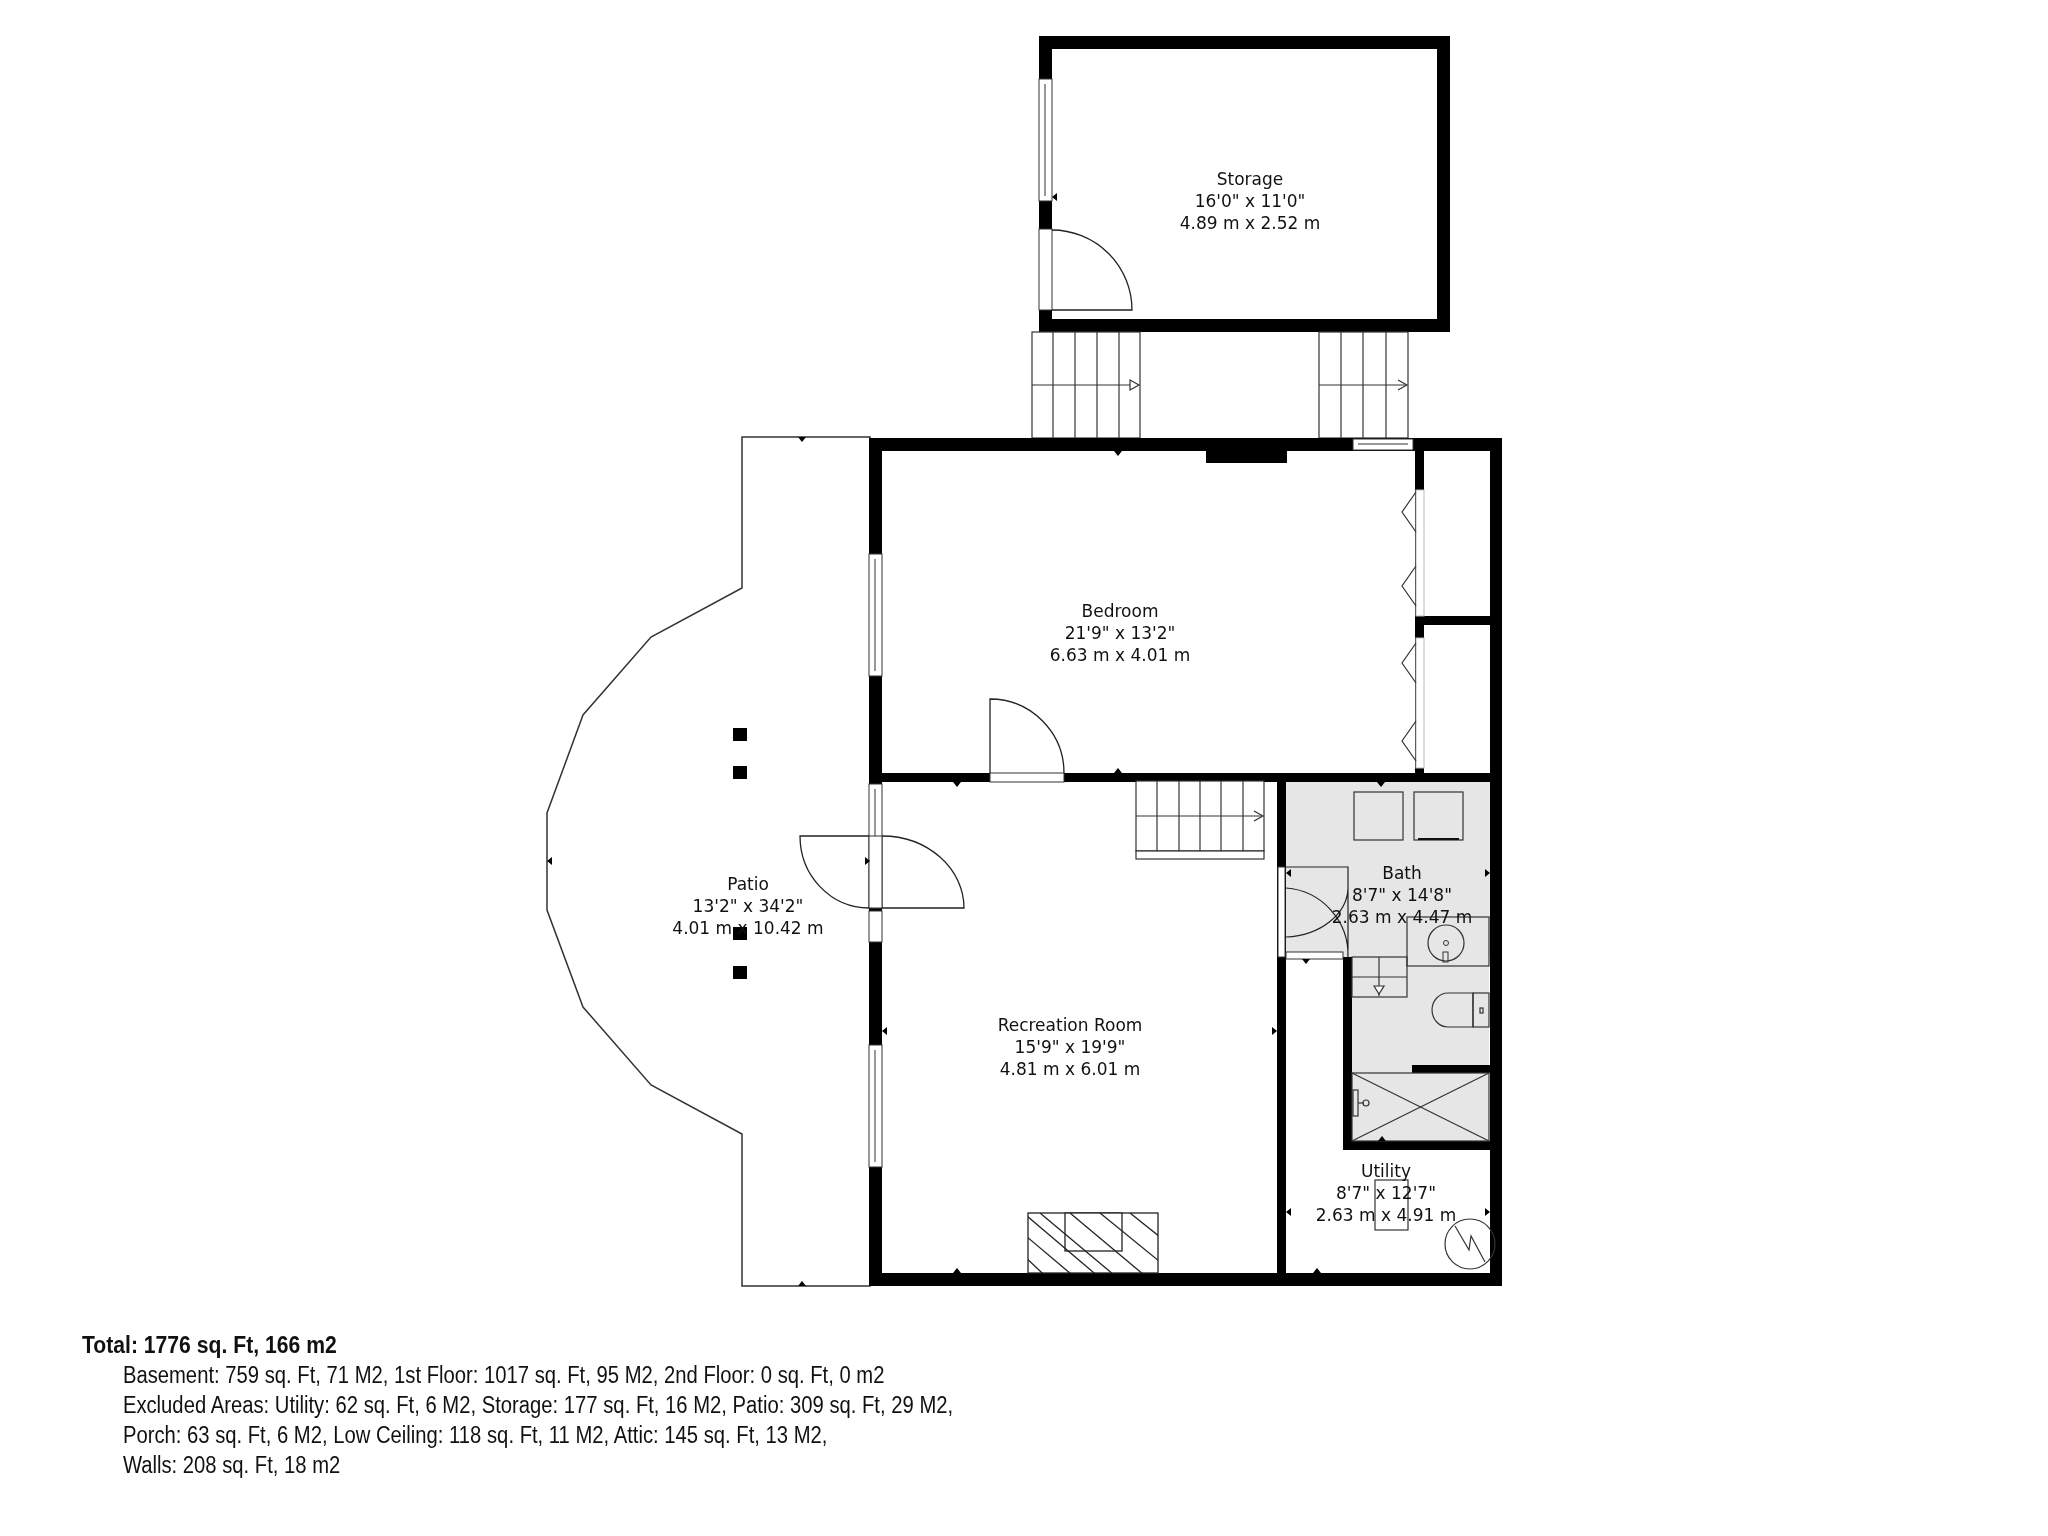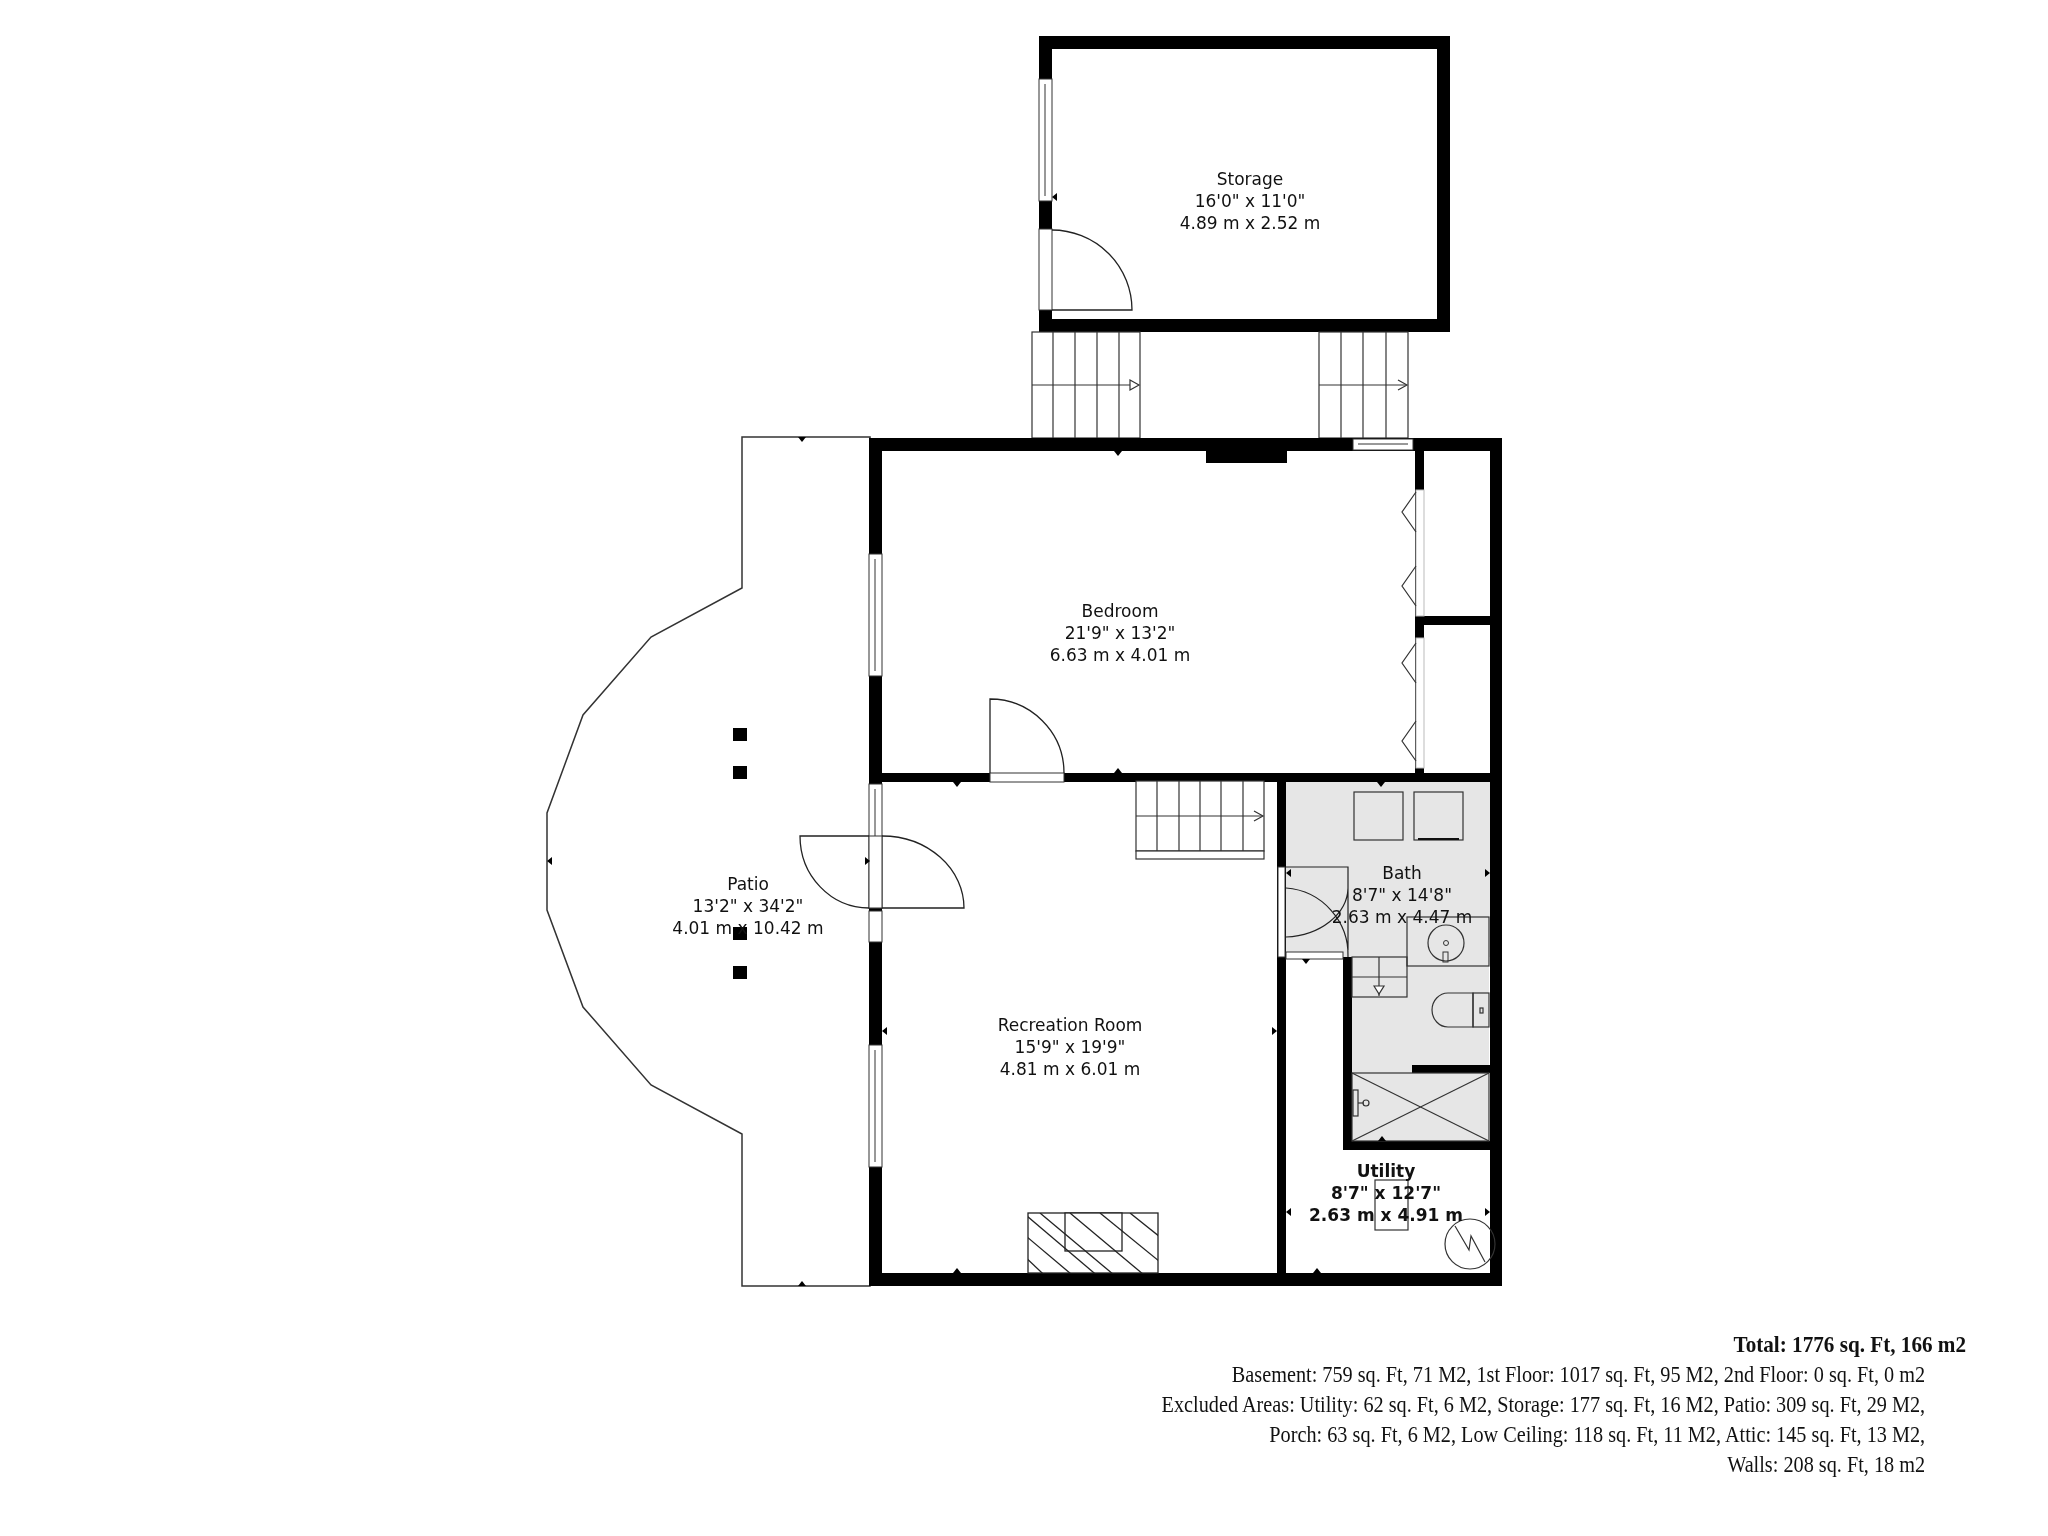--- a/index.html
+++ b/index.html
@@ -1,20 +1,20 @@
 <!DOCTYPE html>
 <html><head>
 <meta charset="utf-8">
 <style>
   html,body{margin:0;padding:0;background:#ffffff;}
   body{width:2048px;height:1536px;position:relative;overflow:hidden;font-family:"DejaVu Sans","Liberation Sans",sans-serif;color:#111;}
   #plan{position:absolute;left:0;top:0;width:2048px;height:1536px;}
   .room-label{position:absolute;text-align:center;font-size:17px;line-height:22px;color:#111;white-space:nowrap;transform:translateX(-50%);}
   .room-label span{display:block;}
-  #footer{position:absolute;left:0;top:1330px;width:2048px;text-align:right;font-family:Liberation Serif, serif;color:#111;}
+  #footer{position:absolute;left:0;top:1330px;width:2048px;text-align:left;font-family:Liberation Sans, sans-serif;color:#111;}
   #footer .total{font-weight:bold;font-size:23px;line-height:30px;transform:scaleX(0.92);}
   #footer .line{font-size:23px;line-height:30px;transform:scaleX(0.88);}
   #footer .disclaimer{font-size:11px;margin-top:18px;color:#222;}
 </style>
 </head>
 <body>
 
 <svg id="plan" viewBox="0 0 2048 1536" xmlns="http://www.w3.org/2000/svg">
 
   <g>
@@ -211,21 +211,21 @@
 <div class="room-label" style="left:1402px;top:862px;">
   <span>Bath</span>
   <span>8'7" x 14'8"</span>
   <span>2.63 m x 4.47 m</span>
 </div>
 <div class="room-label" style="left:1070px;top:1014px;">
   <span>Recreation Room</span>
   <span>15'9" x 19'9"</span>
   <span>4.81 m x 6.01 m</span>
 </div>
-<div class="room-label" style="left:1386px;top:1160px;font-weight:bold;">
+<div class="room-label" style="left:1386px;top:1160px;">
   <span>Utility</span>
   <span>8'7" x 12'7"</span>
   <span>2.63 m x 4.91 m</span>
 </div>
 
 <div id="footer">
   <div class="total">Total: 1776 sq. Ft, 166 m2</div>
   <div class="line">Basement: 759 sq. Ft, 71 M2, 1st Floor: 1017 sq. Ft, 95 M2, 2nd Floor: 0 sq. Ft, 0 m2</div>
   <div class="line">Excluded Areas: Utility: 62 sq. Ft, 6 M2, Storage: 177 sq. Ft, 16 M2, Patio: 309 sq. Ft, 29 M2,</div>
   <div class="line">Porch: 63 sq. Ft, 6 M2, Low Ceiling: 118 sq. Ft, 11 M2, Attic: 145 sq. Ft, 13 M2,</div>

